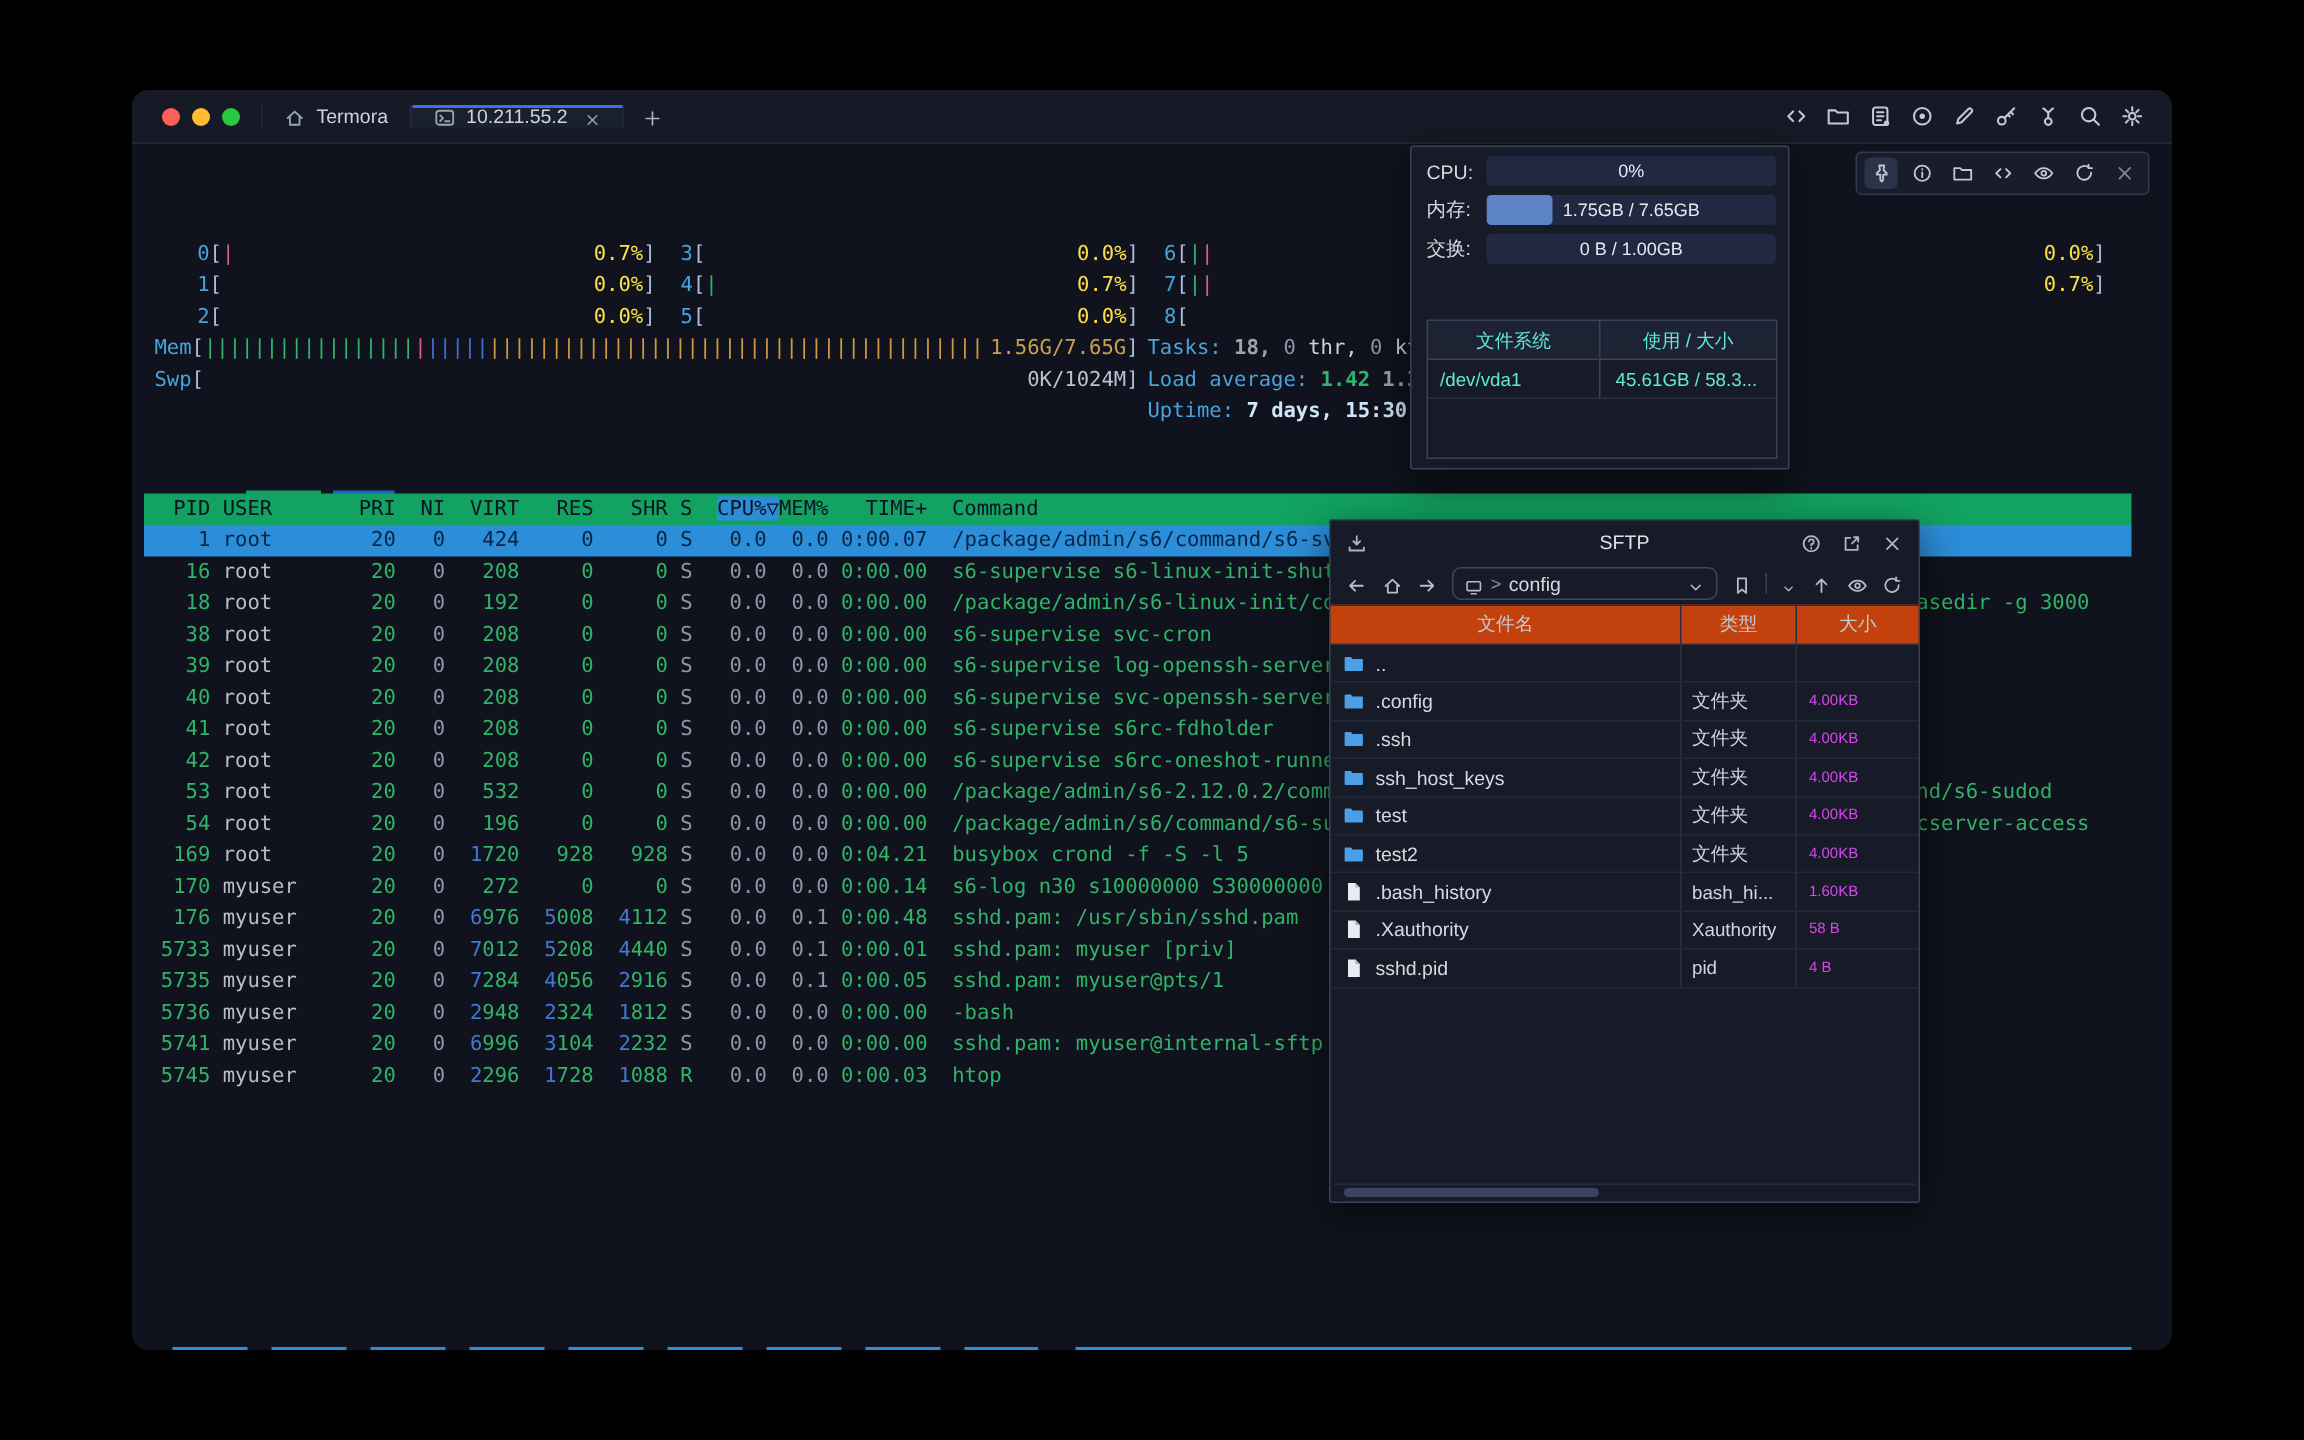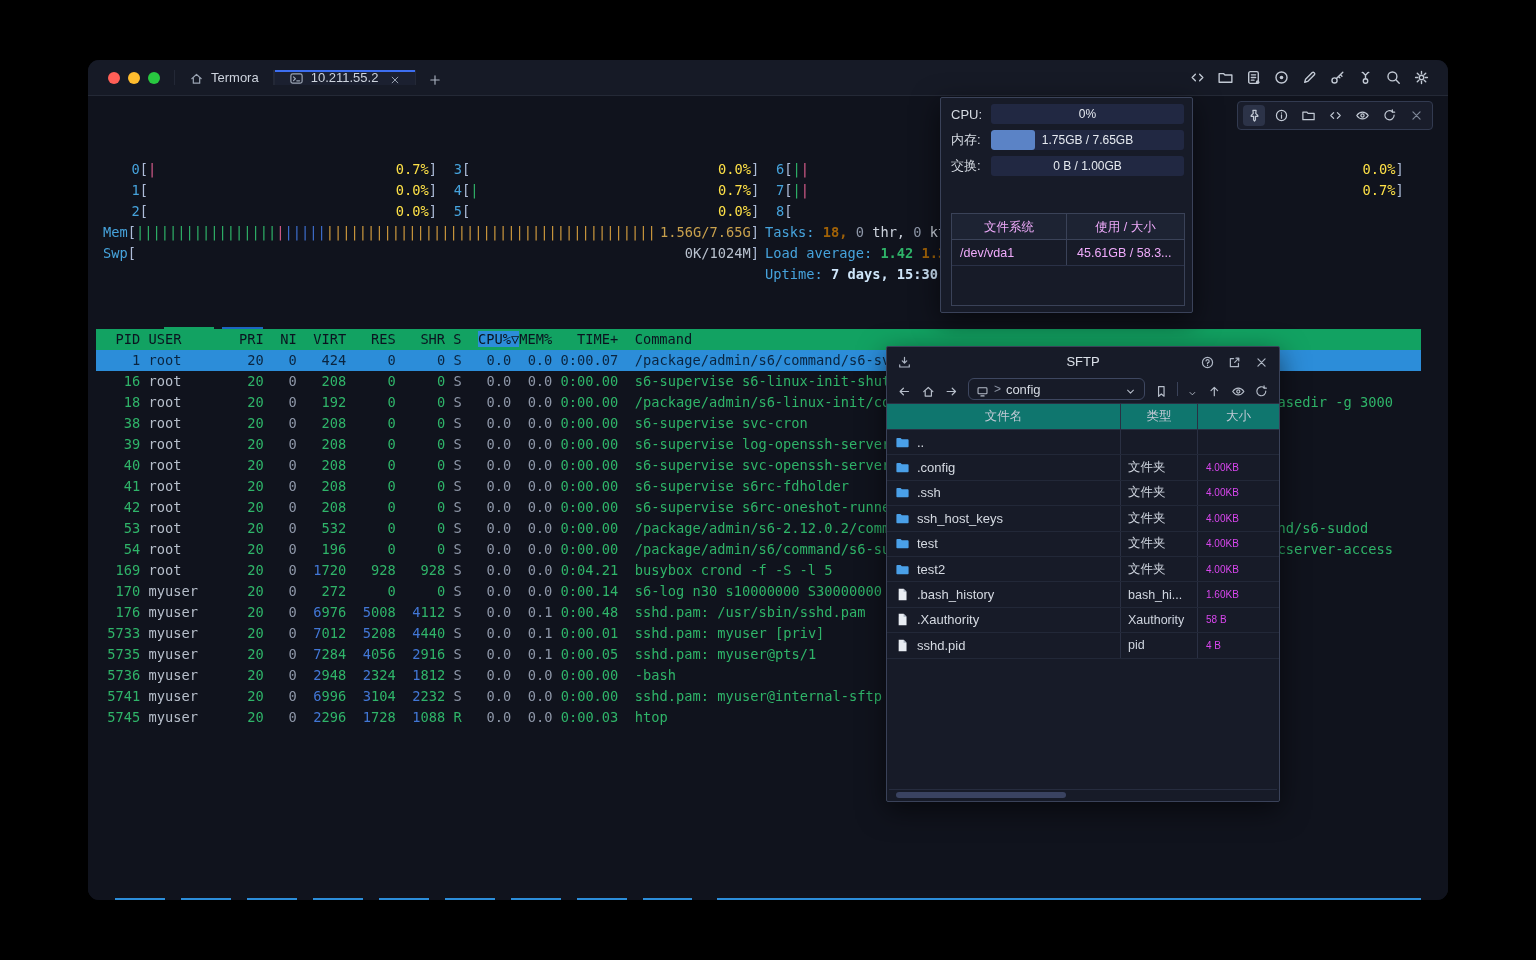--- a/index.html
+++ b/index.html
@@ -34,21 +34,21 @@
   .term{position:absolute;left:0;top:36px;width:100%;height:804px;background:#10131d;
         font-family:"DejaVu Sans Mono",monospace;font-size:13.7px;line-height:21px;color:#d6dbe4;}
   .abs{position:absolute;white-space:pre;}
   .meter{display:flex;}
   .meter .lbl{color:#46a3dc;width:3ch;text-align:right;}
   .meter .brk{color:#aebdd9;}
   .meter .bars{flex:1;overflow:hidden;}
   .meter .pct{color:#fde047;}
   .b-g{color:#2fb469}.b-r{color:#d85c8c}.b-b{color:#3e6fd0}.b-o{color:#cf9a3d}
   .memtxt{color:#c9a14d}.swptxt{color:#b9c2cf}
-  .t-cyan{color:#46a3dc}.t-whb{color:#a16207;font-weight:bold}.t-wh{color:#cdd3dd}
+  .t-cyan{color:#46a3dc}.t-whb{color:#a3a3a3;font-weight:bold}.t-wh{color:#cdd3dd}
   .t-gray{color:#8e97a8}.t-grb{color:#2fb469;font-weight:bold}.t-upt{color:#cfe6fa;font-weight:bold}
 
   .httab{display:inline-block;padding:0 1ch;}
   .httab.main{background:#12a262;color:#0b1e15;}
   .httab.io{background:#1c66c0;color:#a8c7ee;margin-left:1ch;}
 
   .hthead{background:#12a262;color:#0b1420;}
   .hthead .sort{background:#2c8dd9;}
   .prow{height:21px;}
   .prow.sel{background:#2c8dd9;}
@@ -69,37 +69,37 @@
   .pticons{margin-left:auto;display:flex;gap:12px;padding-right:10px;position:relative;z-index:1;}
 
   
   .si-row{display:flex;align-items:center;height:20px;margin:6px 8px 6px 10px;}
   .si-lab{width:40px;color:#d5dae2;font-size:13px;}
   .si-bar{flex:1;height:20px;background:#212842;border-radius:3px;position:relative;overflow:hidden;}
   .si-fill{position:absolute;left:0;top:0;bottom:0;background:#5b83c6;border-radius:3px;}
   .si-txt{position:absolute;left:0;right:0;top:0;bottom:0;display:flex;align-items:center;
           justify-content:center;color:#e6eaf0;font-size:12px;}
   .si-table{position:absolute;left:10px;right:7px;top:115px;bottom:6px;border:1px solid #3a4258;
-            font-size:12.5px;color:#f0abfc;}
+            font-size:12.5px;color:#5eead4;}
   .si-tr{display:flex;height:26px;line-height:26px;border-bottom:1px solid #3a4258;text-align:center;}
   .si-tr.body{border-bottom:1px solid #2a3147;justify-content:space-between;}
   .si-c1{width:115px;border-right:1px solid #3a4258;}
   .si-c2{flex:1;}
 
   
   .sf-tools{height:28px;display:flex;align-items:center;gap:9px;padding:0 10px;}
   .sf-tools .ic{width:15px;height:15px;color:#b6bdc9;}
   .ic.dim{color:#7d8596;}
   .pathbox{width:181px;height:22px;border:1px solid #3e4760;border-radius:6px;display:flex;
            align-items:center;gap:5px;padding:0 7px;color:#d5dae2;font-size:13px;}
   .pathbox .ic{width:13px;height:13px;}
   .pathbox .gt{color:#8d95a5;font-size:12px;}
   .pathbox .chev{margin-left:auto;}
   .vsep{width:1px;height:14px;background:#3a4259;}
-  .sf-head{height:27px;display:flex;align-items:center;background:#0f766e;border-top:1px solid #2a3043;
+  .sf-head{height:27px;display:flex;align-items:center;background:#c2410c;border-top:1px solid #2a3043;
            border-bottom:1px solid #2a3043;color:#c3cad6;font-size:12.5px;text-align:center;}
   .sf-c1{width:234px;}.sf-c2{width:77px;}.sf-c3{flex:1;}
   .colline{border-right:1px solid #2a3043;height:100%;display:flex;align-items:center;justify-content:center;}
   .sf-row{height:25.4px;display:flex;align-items:center;border-bottom:1px solid #222838;
           color:#d5dae2;font-size:13px;}
   .sf-name{width:234px;display:flex;align-items:center;gap:7px;padding-left:8px;height:100%;
            border-right:1px solid #2a3043;}
   .sf-type{width:77px;padding-left:7px;height:100%;display:flex;align-items:center;
            border-right:1px solid #2a3043;font-size:12.5px;color:#cfd5df;}
   .sf-size{flex:1;padding-left:8px;font-size:10px;color:#d946ef;}

